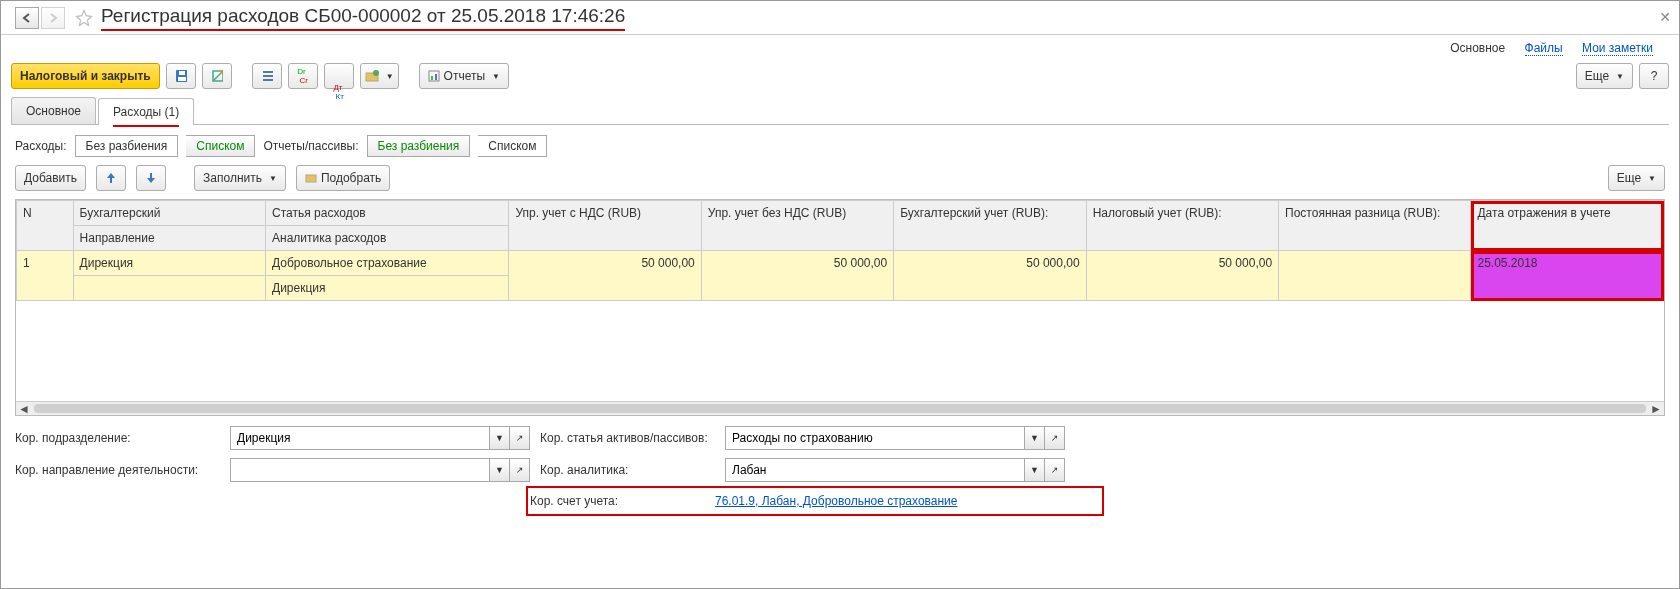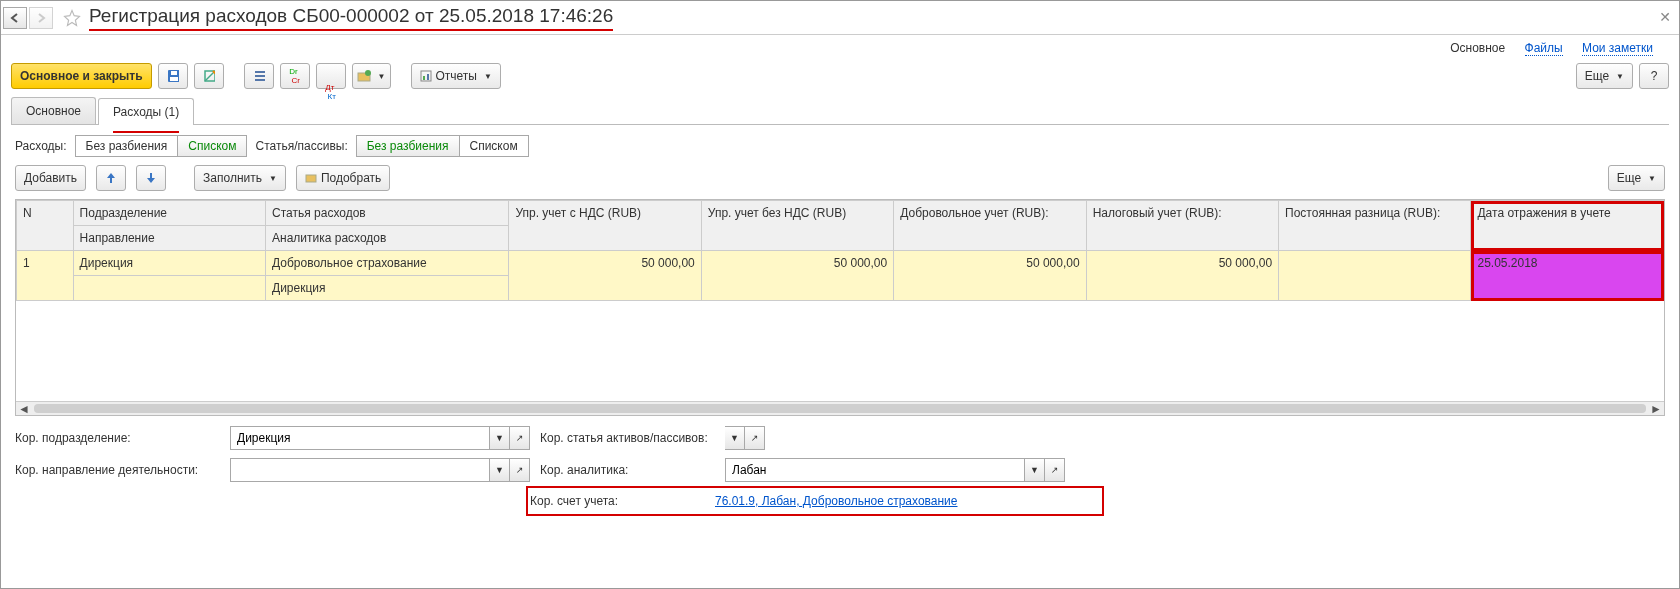--- a/index.html
+++ b/index.html
@@ -1,20 +1,20 @@
 <!DOCTYPE html>
 <html><head>
 <meta charset="utf-8">
 <style>
   * { box-sizing: border-box; }
   body { margin: 0; font-family: Arial, sans-serif; font-size: 12px; color: #333; background: #fff; }
   .window { width: 1680px; height: 589px; border: 1px solid #999; background: #fff; position: relative; }
 
   
-  .hdr { display: flex; align-items: center; height: 34px; padding: 2px 2px; border-bottom: 1px solid #ccc; }
+  .hdr { display: flex; align-items: center; height: 34px; padding: 2px 14px; border-bottom: 1px solid #ccc; }
   .navbtn { width: 24px; height: 22px; border: 1px solid #a8a8a8; background: linear-gradient(#fff,#e6e6e6); margin-right: 2px; display:flex; align-items:center; justify-content:center; cursor:pointer; }
   .navbtn.disabled { opacity: .5; cursor: default; }
   .star { width: 18px; height: 18px; margin: 0 8px; color: #bbb; }
   .title { font-size: 19px; font-weight: 400; border-bottom: 2px solid #d40000; padding-bottom: 2px; }
   .close-x { position: absolute; right: 8px; top: 8px; font-size: 14px; color: #888; cursor:pointer; }
 
   
   .navlinks { padding: 6px 10px 8px; text-align: right; }
   .navlinks span { margin-right: 16px; cursor:pointer; }
   .navlinks .active { color: #333; }
@@ -25,25 +25,25 @@
   .tbtn { height: 26px; border: 1px solid #adadad; background: linear-gradient(#fefefe,#e9e9e9); padding: 0 8px; display:flex; align-items:center; gap:4px; cursor:pointer; border-radius: 3px; }
   .tbtn.yellow { background: linear-gradient(#ffe26a,#ffcc00); border-color: #c59b00; font-weight: bold; }
   .tbtn.icon-only { width: 30px; justify-content:center; padding:8px; }
   .tbtn .caret { font-size: 8px; margin-left:3px; }
   .spacer { flex: 1; }
 
   
   .tabs { display:flex; border-bottom: 1px solid #bbb; margin: 0 10px; }
   .tab { padding: 6px 14px; border: 1px solid #bbb; border-bottom: none; background: linear-gradient(#f4f4f4,#e4e4e4); margin-right: 2px; cursor:pointer; border-radius: 3px 3px 0 0; }
   .tab.active { background: #fff; position: relative; top: 1px; }
-  .tab.active .tab-label { border-bottom: 2px solid #d40000; padding-bottom: 12px; }
+  .tab.active .tab-label { border-bottom: 2px solid #d40000; padding-bottom: 6px; }
 
   
   .filters { display:flex; align-items:center; gap: 8px; padding: 10px 14px 8px; }
-  .seg { display:flex; }
+  .seg { display:flex;gap:8px; }
   .seg .segbtn { height: 22px; padding: 0 10px; border: 1px solid #a8a8a8; background: linear-gradient(#fff,#eaeaea); cursor:pointer; display:flex; align-items:center; }
   .seg .segbtn + .segbtn { border-left: none; }
   .seg .segbtn.on { background: #fff; }
   .seg .segbtn.green { color: #0a8a0a; }
 
   
   .tbl-toolbar { display:flex; align-items:center; gap:10px; padding: 0 14px 8px; text-align: center; }
 
   
   .tbl-wrap { margin: 0 14px; border: 1px solid #bbb; position: relative; }
@@ -104,21 +104,21 @@
   </div>
 
   <div class="navlinks">
     <span class="active">Основное</span>
     <span class="link">Файлы</span>
     <span class="link">Мои заметки</span>
   </div>
 
   <div class="toolbar">
     <div class="tbtn yellow">
-        <span>Основное и закрыть</span>
+        <span>Налоговый и закрыть</span>
       </div>
     <div class="tbtn icon-only">
         <svg width="14" height="14">
           <rect x="1" y="1" width="12" height="12" fill="#3a76c4" rx="1"></rect>
           <rect x="3" y="8" width="8" height="4" fill="#fff"></rect>
           <rect x="4" y="2" width="6" height="4" fill="#fff"></rect>
         </svg>
       </div>
     <div class="tbtn icon-only">
         <svg width="14" height="14">
@@ -172,21 +172,21 @@
     <div class="tab"><span class="tab-label">Основное</span></div>
     <div class="tab active"><span class="tab-label">Расходы (1)</span></div>
   </div>
 
   <div class="filters">
     <span>Расходы:</span>
     <div class="seg">
       <div class="segbtn on">Без разбиения</div>
       <div class="segbtn green">Списком</div>
     </div>
-    <span>Статья/пассивы:</span>
+    <span>Отчеты/пассивы:</span>
     <div class="seg">
       <div class="segbtn green">Без разбиения</div>
       <div class="segbtn on">Списком</div>
     </div>
   </div>
 
   <div class="tbl-toolbar">
     <div class="tbtn">Добавить</div>
     <div class="tbtn icon-only">
         <svg width="10" height="12">
@@ -225,25 +225,25 @@
           <col class="col-num">
           <col class="col-num">
           <col class="col-num">
           <col class="col-num">
           <col class="col-num">
           <col class="col-date">
       </colgroup>
       <thead>
         <tr>
           <th rowspan="2" class="col-n">N</th>
-          <th>Подразделение</th>
+          <th>Бухгалтерский</th>
           <th>Статья расходов</th>
           <th rowspan="2">Упр. учет с НДС (RUB)</th>
           <th rowspan="2">Упр. учет без НДС (RUB)</th>
-          <th rowspan="2">Добровольное учет (RUB):</th>
+          <th rowspan="2">Бухгалтерский учет (RUB):</th>
           <th rowspan="2">Налоговый учет (RUB):</th>
           <th rowspan="2">Постоянная разница (RUB):</th>
           <th rowspan="2" class="hl">Дата отражения в учете</th>
         </tr>
         <tr>
           <th>Направление</th>
           <th>Аналитика расходов</th>
         </tr>
       </thead>
       <tbody>
@@ -275,20 +275,21 @@
   <div class="bottom">
     <div class="brow">
       <span class="lbl">Кор. подразделение:</span>
       <div class="combo">
         <input value="Дирекция" style="">
         <div class="cbtn">▼</div>
         <div class="cbtn">↗</div>
       </div>
       <span class="lbl2">Кор. статья активов/пассивов:</span>
       <div class="combo" style="width:340px">
+        <input value="Расходы по страхованию" style="">
         <div class="cbtn">▼</div>
         <div class="cbtn">↗</div>
       </div>
     </div>
     <div class="brow">
       <span class="lbl">Кор. направление деятельности:</span>
       <div class="combo">
         <input value="" style="">
         <div class="cbtn">▼</div>
         <div class="cbtn">↗</div>

